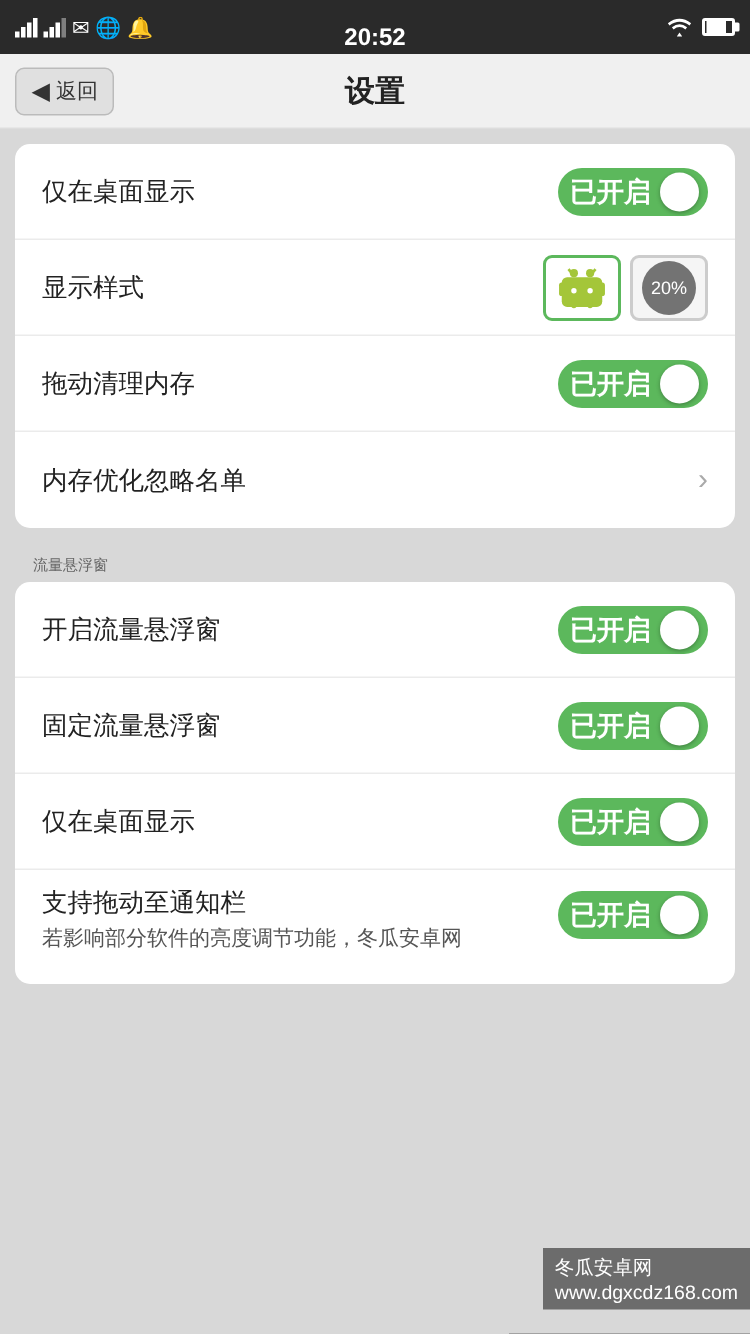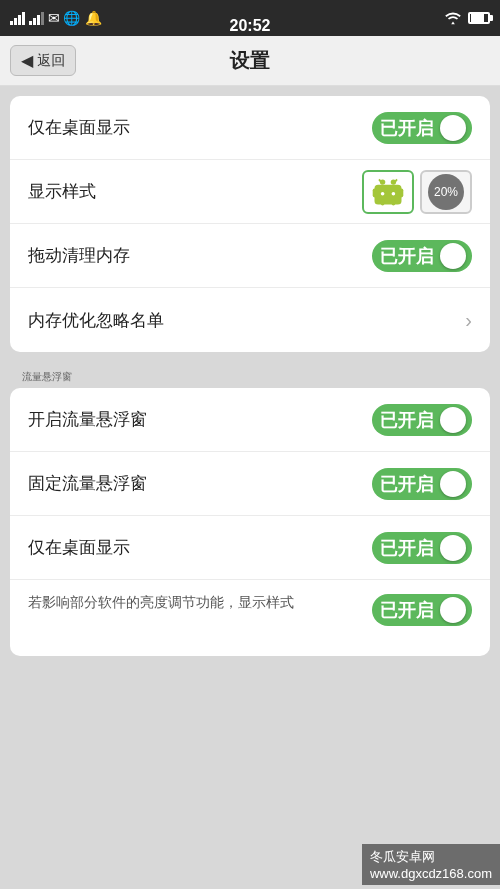--- a/index.html
+++ b/index.html
@@ -251,21 +251,21 @@
 
     
     .section-header {
       padding: 8px 12px 4px;
       font-size: 10px;
       color: #666;
     }
 
     .watermark {
       position: absolute;
-      bottom: 4px;
+      bottom: 16px;
       right: 0;
       background: rgba(0,0,0,0.5);
       color: white;
       font-size: 13px;
       padding: 4px 8px;
       z-index: 100;
     }
   </style>
 </head>
 <body>
@@ -385,21 +385,22 @@
     <div class="settings-row">
       <span class="row-label">仅在桌面显示</span>
       <div class="toggle">
         <span class="toggle-label">已开启</span>
         <div class="toggle-knob"></div>
       </div>
     </div>
 
     <div class="settings-row" style="min-height:76px; padding-top:10px; padding-bottom:10px; align-items:flex-start;">
       <div class="row-content">
-        <span class="row-label-small" style="max-width:280px; line-height:1.4;">若影响部分软件的亮度调节功能，显示样式</span>
+        <span class="row-label">支持拖动至通知栏</span>
+        <span class="row-label-small" style="max-width:280px; line-height:1.4;">若影响部分软件的亮度调节功能，冬瓜安卓网</span>
       </div>
       <div class="toggle" style="margin-top:4px; flex-shrink:0;">
         <span class="toggle-label">已开启</span>
         <div class="toggle-knob"></div>
       </div>
     </div>
 
   </div>
 
 </div>

